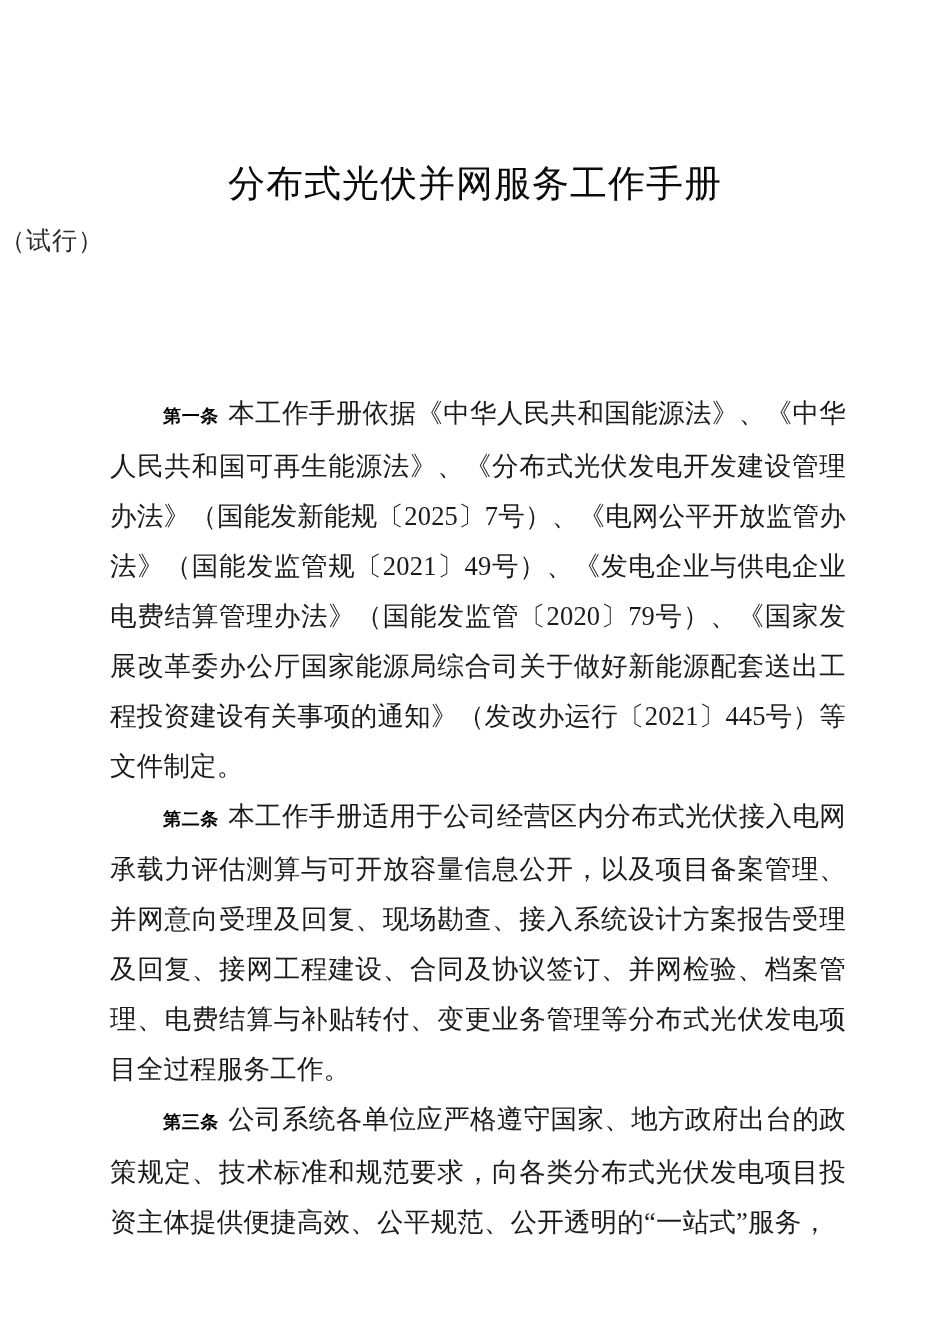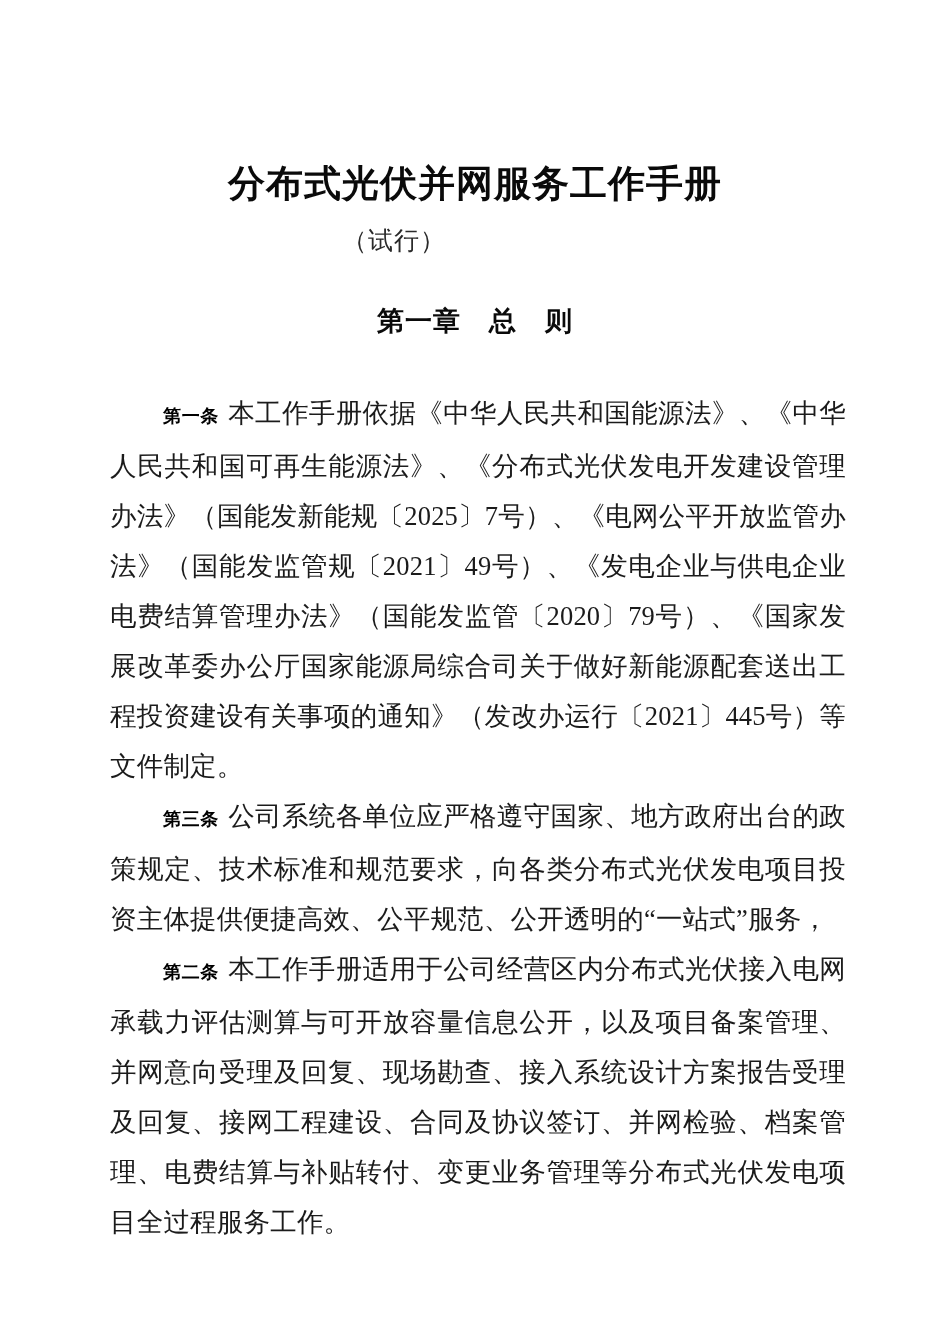--- a/index.html
+++ b/index.html
@@ -19,32 +19,32 @@
   }
 
   
   .doc-title {
     position: absolute;
     left: 0;
     top: 162px;
     width: 950px;
     text-align: center;
     font-family: "DejaVu Sans", "Liberation Sans", sans-serif;
-    font-weight: 700;
+    font-weight: 400;
     font-size: 37px;
     line-height: 44px;
     letter-spacing: 1px;
     color: #0a0a0a;
   }
   .doc-subtitle {
     position: absolute;
     left: 0;
     top: 224px;
     width: 788px;
-    text-align: center;
+    text-align: left;
     font-family: "Liberation Serif", "DejaVu Serif", serif;
     font-weight: 400;
     font-size: 25px;
     line-height: 34px;
     letter-spacing: 1px;
     color: #2a2a2a;
   }
 
   
   .chapter-heading {
@@ -95,31 +95,30 @@
 </style>
 </head>
 <body>
 
 <div class="page">
 
   <div class="doc-title">分布式光伏并网服务工作手册</div>
 
   <div class="doc-subtitle">（试行）</div>
 
-  <div class="chapter-heading">第一章　总　则</div>
 
   <div class="body-block">
 
     <p class="para">
       <span class="article-label">第一条</span><span class="label-gap"></span><span>本工作手册依据《中华人民共和国能源法》、《中华人民共和国可再生能源法》、《分布式光伏发电开发建设管理办法》（国能发新能规〔2025〕7号）、《电网公平开放监管办法》（国能发监管规〔2021〕49号）、《发电企业与供电企业电费结算管理办法》（国能发监管〔2020〕79号）、《国家发展改革委办公厅国家能源局综合司关于做好新能源配套送出工程投资建设有关事项的通知》（发改办运行〔2021〕445号）等文件制定。</span>
     </p>
 
     <p class="para">
-      <span class="article-label">第三条</span><span class="label-gap"></span><span>公司系统各单位应严格遵守国家、地方政府出台的政策规定、技术标准和规范要求，向各类分布式光伏发电项目投资主体提供便捷高效、公平规范、公开透明的“一站式”服务，</span>
+      <span class="article-label">第二条</span><span class="label-gap"></span><span>本工作手册适用于公司经营区内分布式光伏接入电网承载力评估测算与可开放容量信息公开，以及项目备案管理、并网意向受理及回复、现场勘查、接入系统设计方案报告受理及回复、接网工程建设、合同及协议签订、并网检验、档案管理、电费结算与补贴转付、变更业务管理等分布式光伏发电项目全过程服务工作。</span>
     </p>
 
     <p class="para">
-      <span class="article-label">第二条</span><span class="label-gap"></span><span>本工作手册适用于公司经营区内分布式光伏接入电网承载力评估测算与可开放容量信息公开，以及项目备案管理、并网意向受理及回复、现场勘查、接入系统设计方案报告受理及回复、接网工程建设、合同及协议签订、并网检验、档案管理、电费结算与补贴转付、变更业务管理等分布式光伏发电项目全过程服务工作。</span>
+      <span class="article-label">第三条</span><span class="label-gap"></span><span>公司系统各单位应严格遵守国家、地方政府出台的政策规定、技术标准和规范要求，向各类分布式光伏发电项目投资主体提供便捷高效、公平规范、公开透明的“一站式”服务，</span>
     </p>
 
   </div>
 
 </div>
 
 </body></html>

